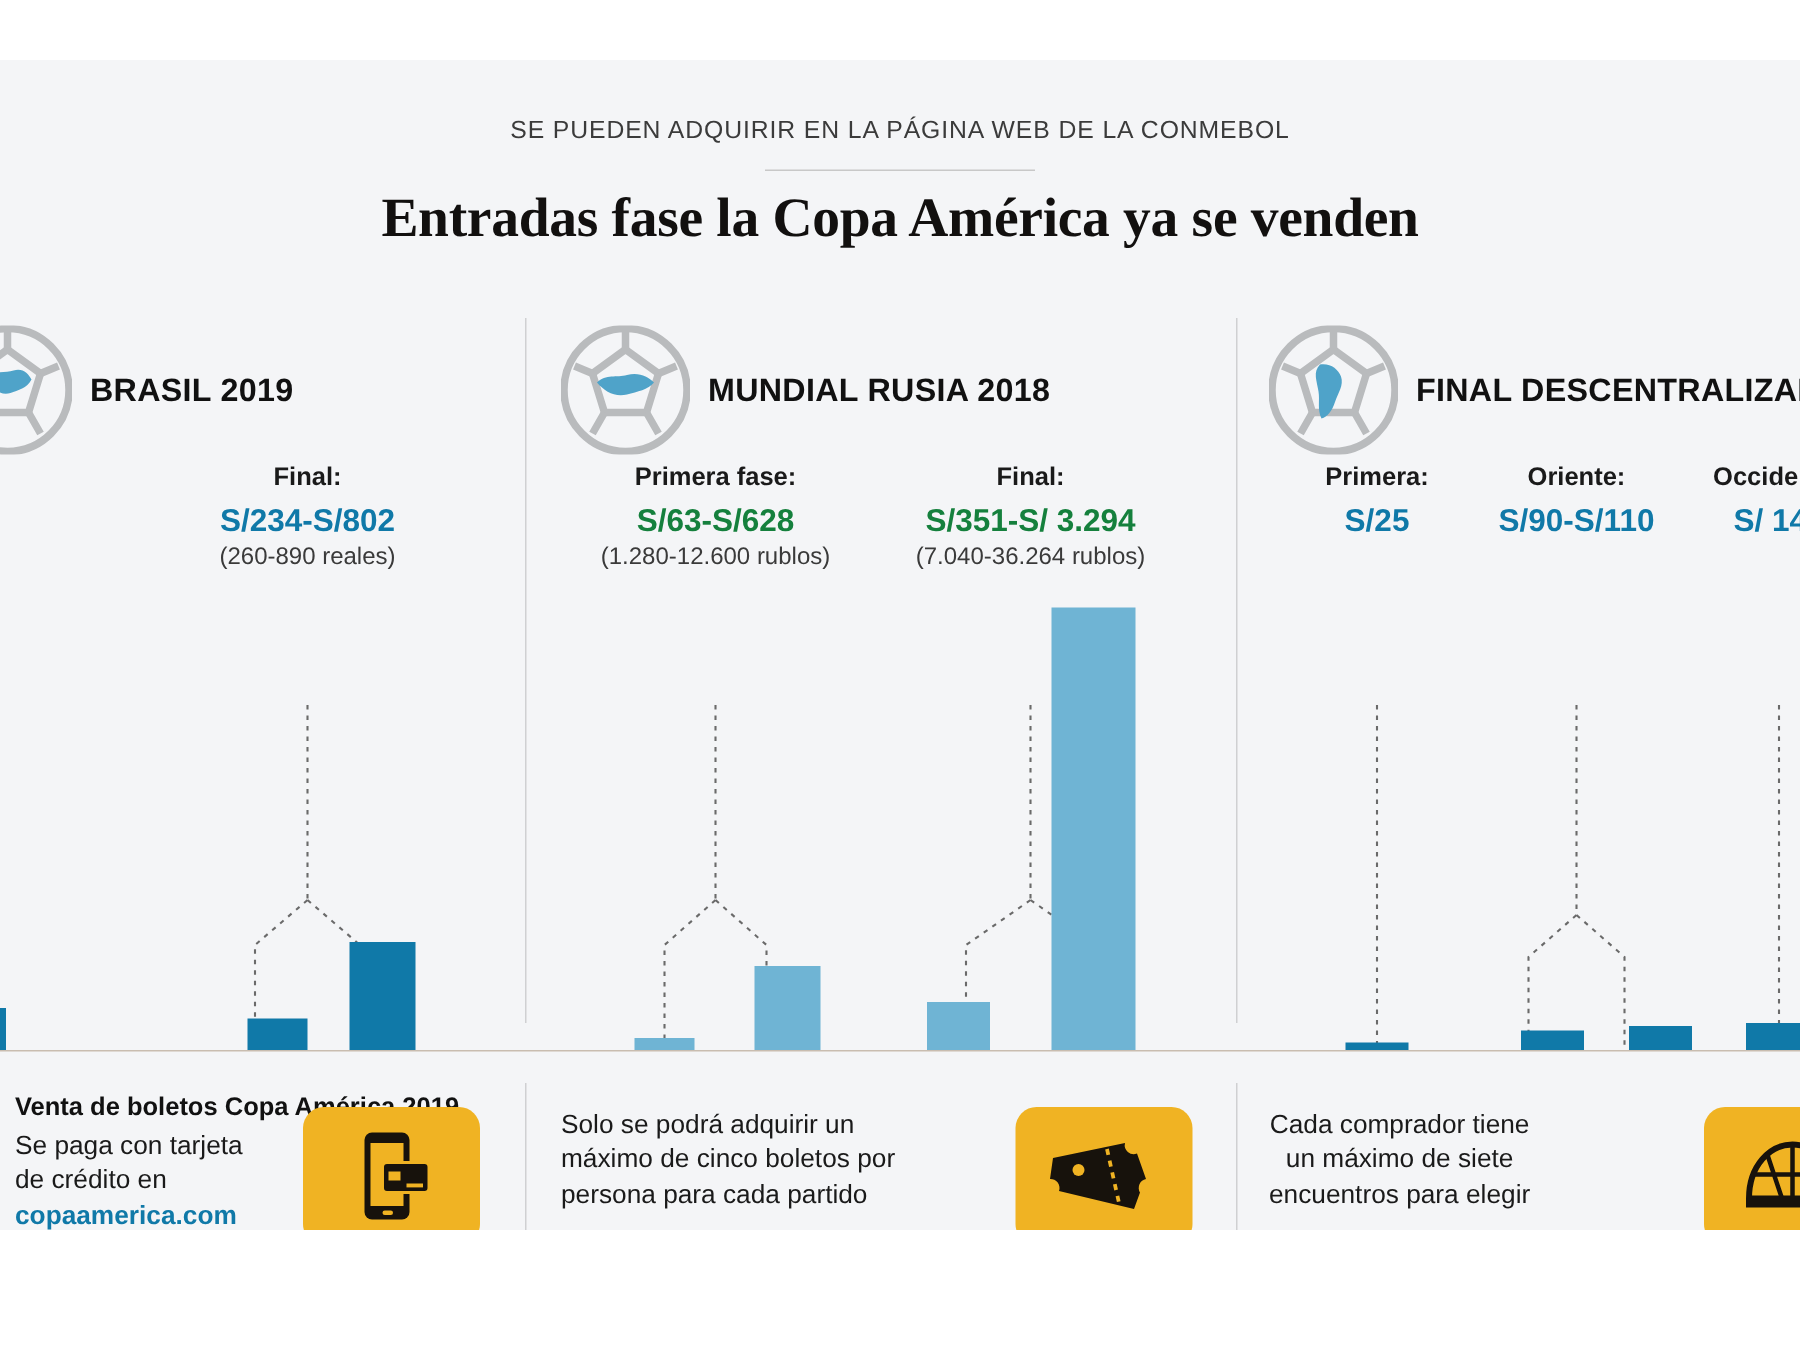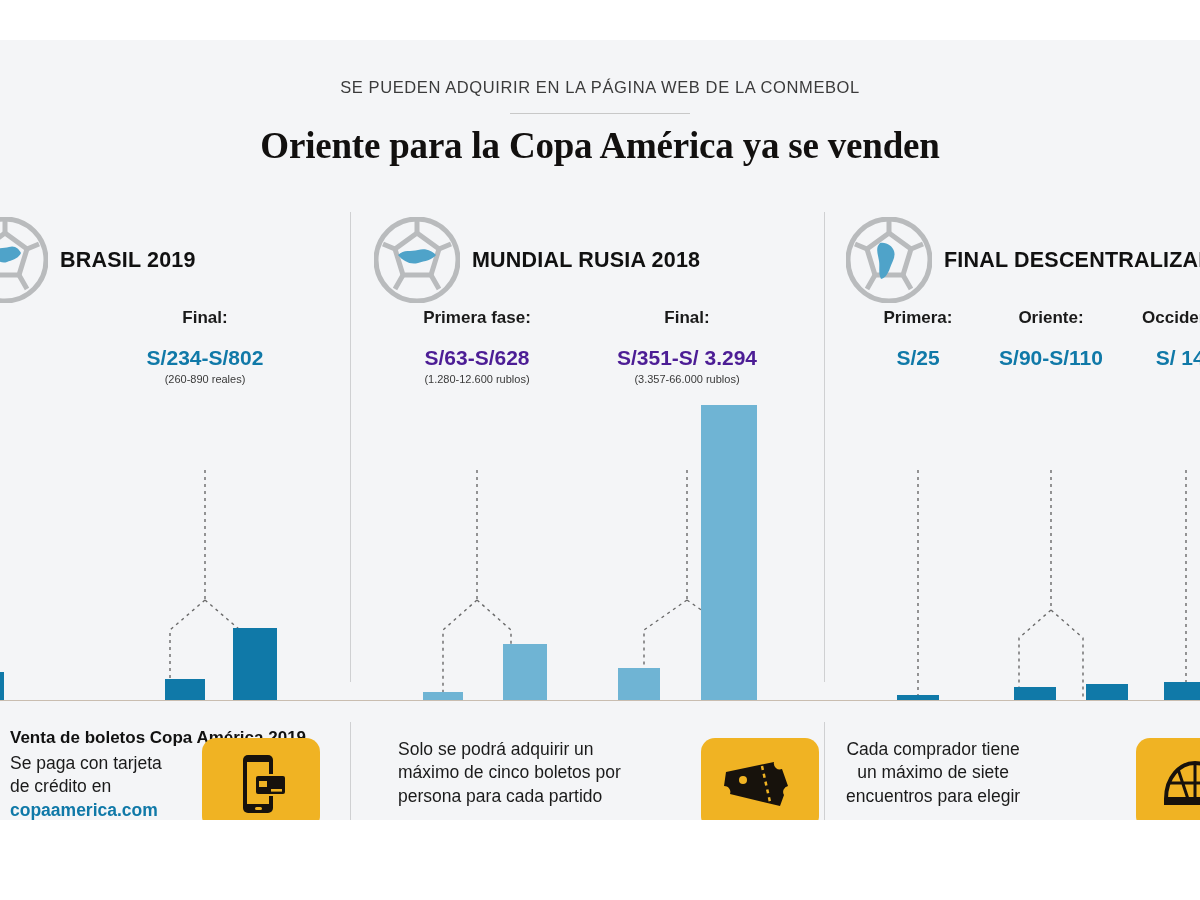--- a/index.html
+++ b/index.html
@@ -115,25 +115,25 @@
     font-size: 17px;
     font-weight: bold;
     color: #1a1a1a;
     white-space: nowrap;
   }
   .lbl-price {
     font-size: 21px;
     font-weight: bold;
     color: #1079a8;
     white-space: nowrap;
-    margin-top: 18px;
-  }
-  .lbl-price.light { color: #4c1d95; }
+    margin-top: 8px;
+  }
+  .lbl-price.light { color: #15803d; }
   .lbl-sub {
-    font-size: 11px;
+    font-size: 16px;
     color: #3a3a3a;
     white-space: nowrap;
     margin-top: 3px;
   }
 
   
   .plot {
     position: absolute;
     left: 0;
     bottom: 0;
@@ -230,21 +230,21 @@
   }
 </style>
 </head>
 <body>
 
 <div class="page">
   <div class="infographic">
 
     <div class="kicker">SE PUEDEN ADQUIRIR EN LA PÁGINA WEB DE LA CONMEBOL</div>
     <div class="rule"></div>
-    <div class="headline">Oriente para la Copa América ya se venden</div>
+    <div class="headline">Entradas fase la Copa América ya se venden</div>
 
     <div class="panels">
 
       <div class="panel" style="left:-100px; width:450px;">
         <div class="panel-head" style="left:62px;">
           <div class="ball">
             <svg width="86" height="86" viewBox="0 0 86 86">
               <circle cx="43" cy="43" r="41" fill="none" stroke="#b9bbbd" stroke-width="5"></circle>
               <polygon points="43,16 65,32 57,58 29,58 21,32" fill="none" stroke="#b9bbbd" stroke-width="5"></polygon>
               <path d="M43,16 L43,4 M65,32 L77,27 M57,58 L65,72 M29,58 L21,72 M21,32 L9,27" stroke="#b9bbbd" stroke-width="5" fill="none"></path>
@@ -294,21 +294,21 @@
 
         <div class="labels">
           <div class="label-block" style="left:125px; top:0;">
             <div class="lbl-title">Primera fase:</div>
             <div class="lbl-price light">S/63-S/628</div>
             <div class="lbl-sub">(1.280-12.600 rublos)</div>
           </div>
           <div class="label-block" style="left:335px; top:0;">
             <div class="lbl-title">Final:</div>
             <div class="lbl-price light">S/351-S/ 3.294</div>
-            <div class="lbl-sub">(3.357-66.000 rublos)</div>
+            <div class="lbl-sub">(7.040-36.264 rublos)</div>
           </div>
         </div>
 
         <div class="plot">
           <div class="connector" style="left:125px; height:230px; width:100px;">
             <svg width="100" height="230" viewBox="0 0 100 230">
               <path d="M50,0 L50,130 M50,130 L16,160 L16,230 M50,130 L84,160 L84,230" stroke="#6a6a6a" stroke-width="1.4" fill="none" stroke-dasharray="3,4"></path>
             </svg>
           </div>
           <div class="connector" style="left:335px; height:230px; width:130px;">
@@ -396,21 +396,21 @@
             <rect x="22" y="54" width="7" height="3" rx="1.5" fill="#f0b323"></rect>
             <rect x="22" y="22" width="31" height="20" rx="3" fill="#17120c" stroke="#f0b323" stroke-width="2"></rect>
             <rect x="26" y="28" width="8" height="6" fill="#f0b323"></rect>
             <rect x="38" y="36" width="11" height="2.6" fill="#f0b323"></rect>
           </svg>
         </div>
       </div>
 
       <div class="foot-div" style="left:350px;"></div>
 
-      <div class="foot-col" style="left:352px; width:472px;margin-left:24px;">
+      <div class="foot-col" style="left:352px; width:472px;">
         <div style="position:absolute; left:22px; top:22px;">
           <div class="foot-text">Solo se podrá adquirir un</div>
           <div class="foot-text">máximo de cinco boletos por</div>
           <div class="foot-text">persona para cada partido</div>
         </div>
         <div class="badge" style="left:325px; top:22px;">
           <svg width="76" height="56" viewBox="0 0 76 56">
             <path d="M4,16 L52,6 a6,6 0 0 0 8,7 L66,30 a6,6 0 0 0 -4,9 L58,50 L8,38 a6,6 0 0 0 -6,-8 z" fill="#17120c"></path>
             <path d="M40,10 L48,46" stroke="#f0b323" stroke-width="2.5" stroke-dasharray="4,4"></path>
             <circle cx="21" cy="24" r="4" fill="#f0b323"></circle>

